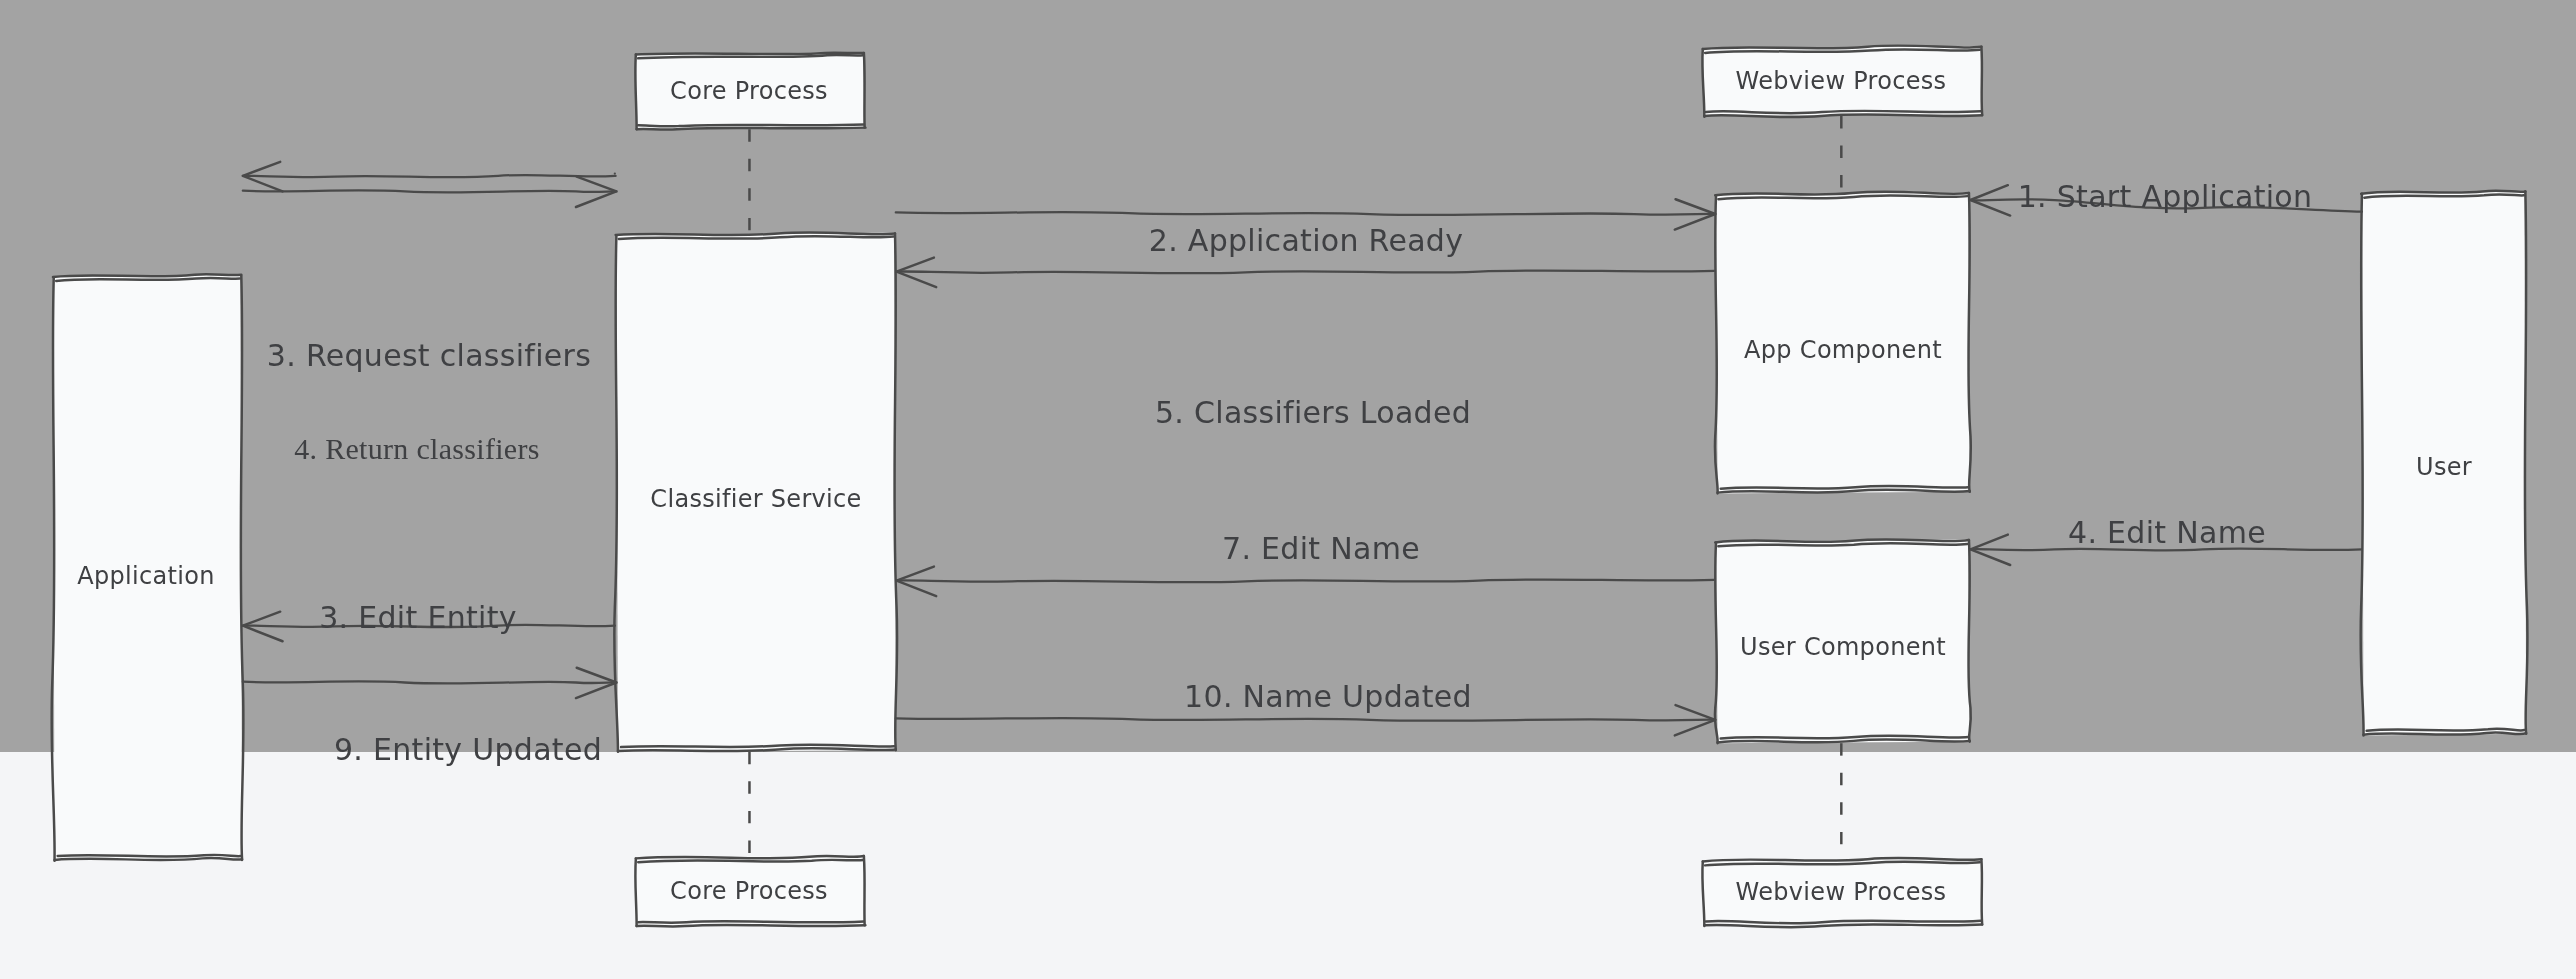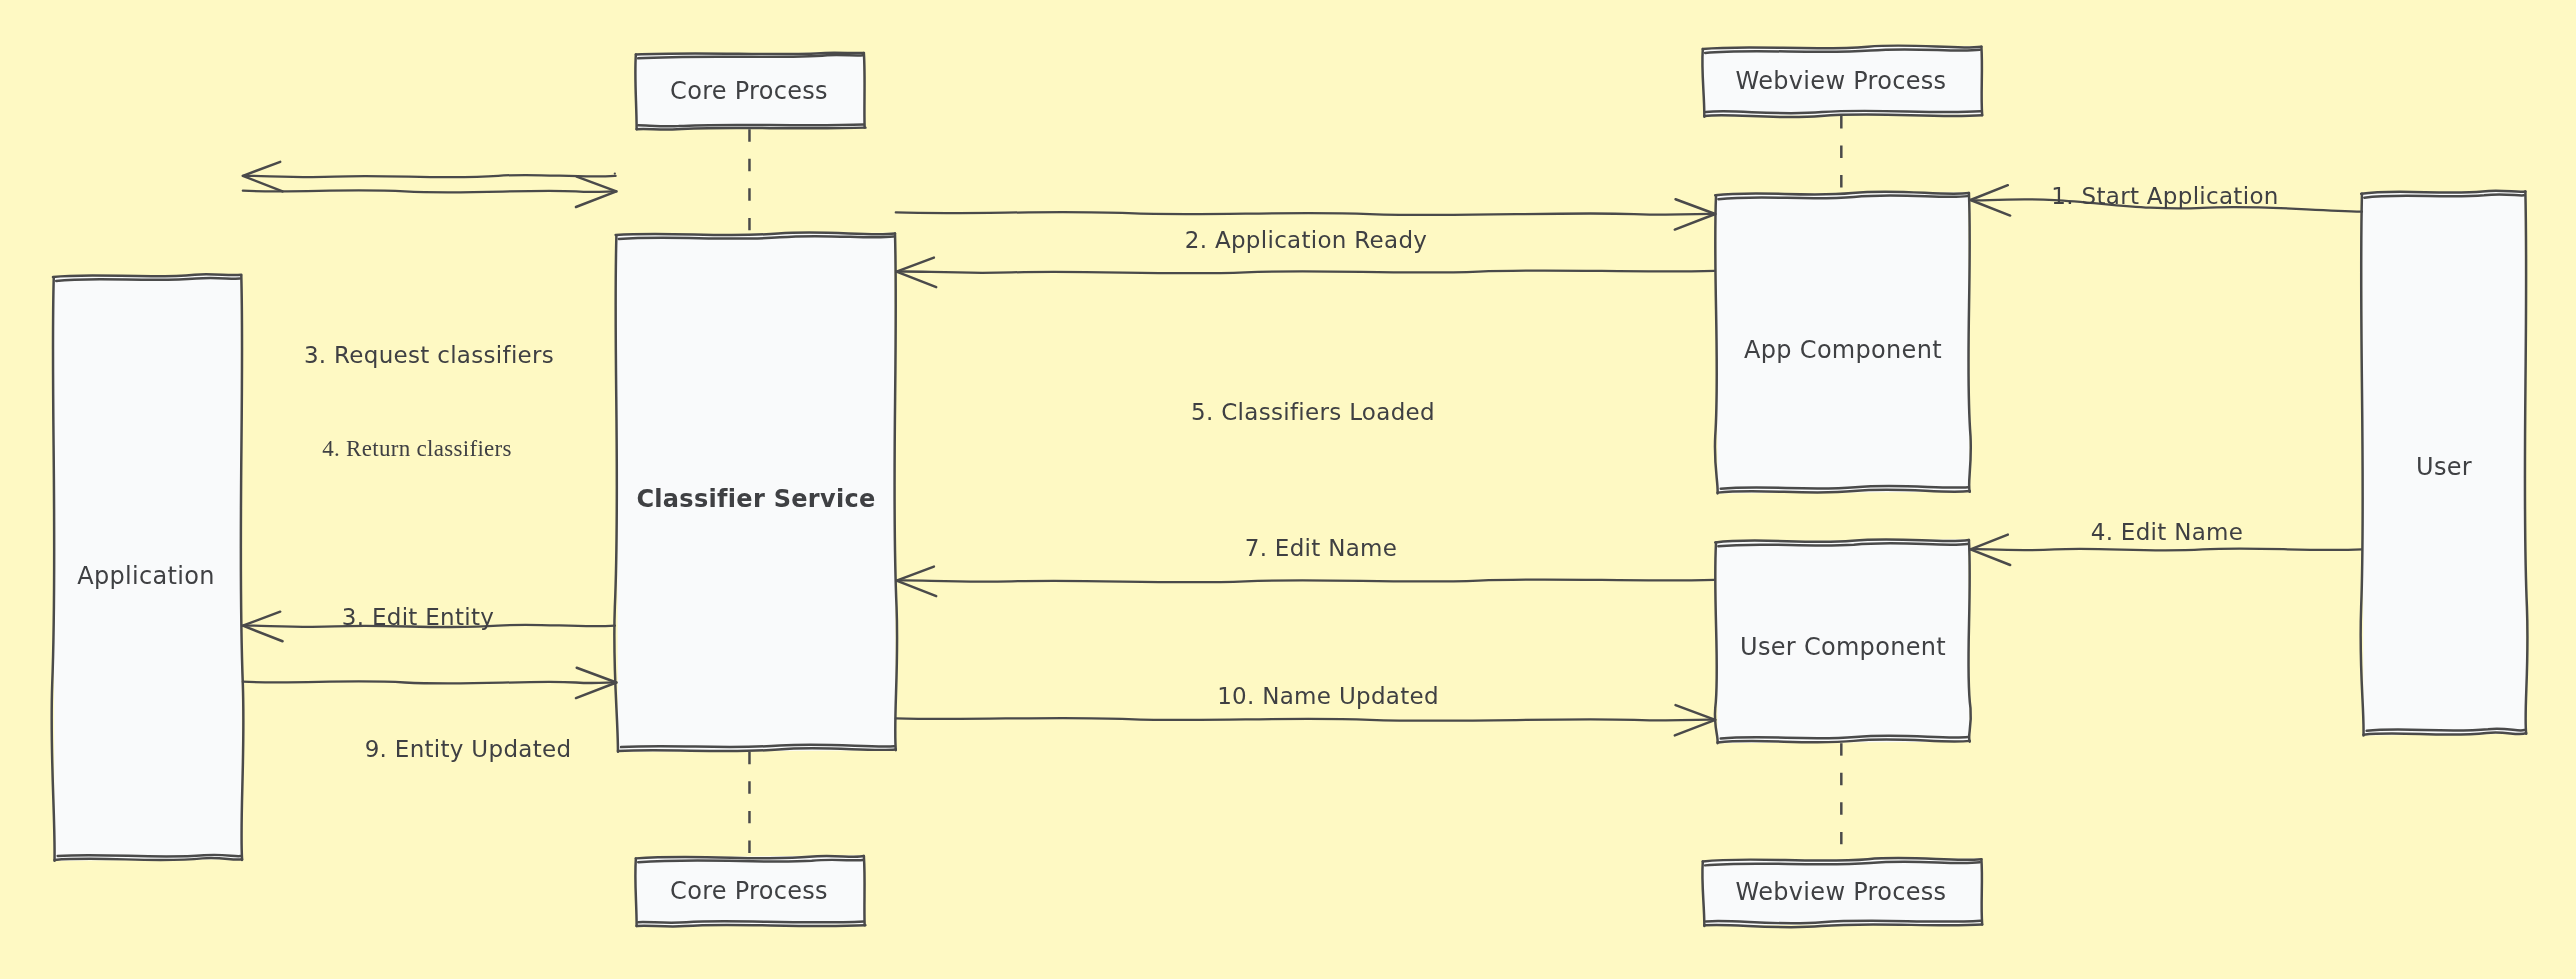--- a/index.html
+++ b/index.html
@@ -10,22 +10,22 @@
   }
   body {
     width: 2576px;
     height: 979px;
     overflow: hidden;
     font-family: "DejaVu Sans", sans-serif;
   }
   #diagram-root {
     position: relative;
     width: 2576px;
-    height: 979px;
-    background: #fef9c3;
+    height: 752px;
+    background: #a3a3a3;
   }
   svg.canvas {
     position: absolute;
     top: 0;
     left: 0;
     width: 2576px;
     height: 979px;
     display: block;
   }
   .sketch-stroke {
@@ -67,21 +67,21 @@
     letter-spacing: 0.3px;
     white-space: nowrap;
     user-select: none;
     transform: translate(-50%, -50%);
     text-align: center;
   }
   .participant-text {
     font-size: 24px;
   }
   .msg-text {
-    font-size: 23px;
+    font-size: 30px;
   }
 </style>
 </head>
 <body>
 
 <div id="diagram-root">
 
   <svg class="canvas" viewBox="0 0 3310 1258" xmlns="http://www.w3.org/2000/svg">
 
     <g>
@@ -233,21 +233,21 @@
     </g>
 
   </svg>
 
   <div class="label-text participant-text" style="left:749px; top:91px;">Core Process</div>
   <div class="label-text participant-text" style="left:1841px; top:81px;">Webview Process</div>
   <div class="label-text participant-text" style="left:749px; top:891px;">Core Process</div>
   <div class="label-text participant-text" style="left:1841px; top:892px;">Webview Process</div>
 
   <div class="label-text participant-text" style="left:146px; top:576px;">Application</div>
-  <div class="label-text participant-text" style="left:756px; top:499px;font-weight:bold;">Classifier Service</div>
+  <div class="label-text participant-text" style="left:756px; top:499px;">Classifier Service</div>
   <div class="label-text participant-text" style="left:1843px; top:350px;">App Component</div>
   <div class="label-text participant-text" style="left:1843px; top:647px;">User Component</div>
   <div class="label-text participant-text" style="left:2444px; top:467px;">User</div>
 
   <div class="label-text msg-text" style="left:2165px; top:196px;">1. Start Application</div>
   <div class="label-text msg-text" style="left:1306px; top:240px;">2. Application Ready</div>
   <div class="label-text msg-text" style="left:429px; top:331px;margin-top:24px;">3. Request classifiers</div>
   <div class="label-text msg-text" style="left:417px; top:449px;font-family:Liberation Serif, serif;">4. Return classifiers</div>
   <div class="label-text msg-text" style="left:1306px; top:412px;margin-left:7px;">5. Classifiers Loaded</div>
   <div class="label-text msg-text" style="left:2167px; top:532px;">4. Edit Name</div>

